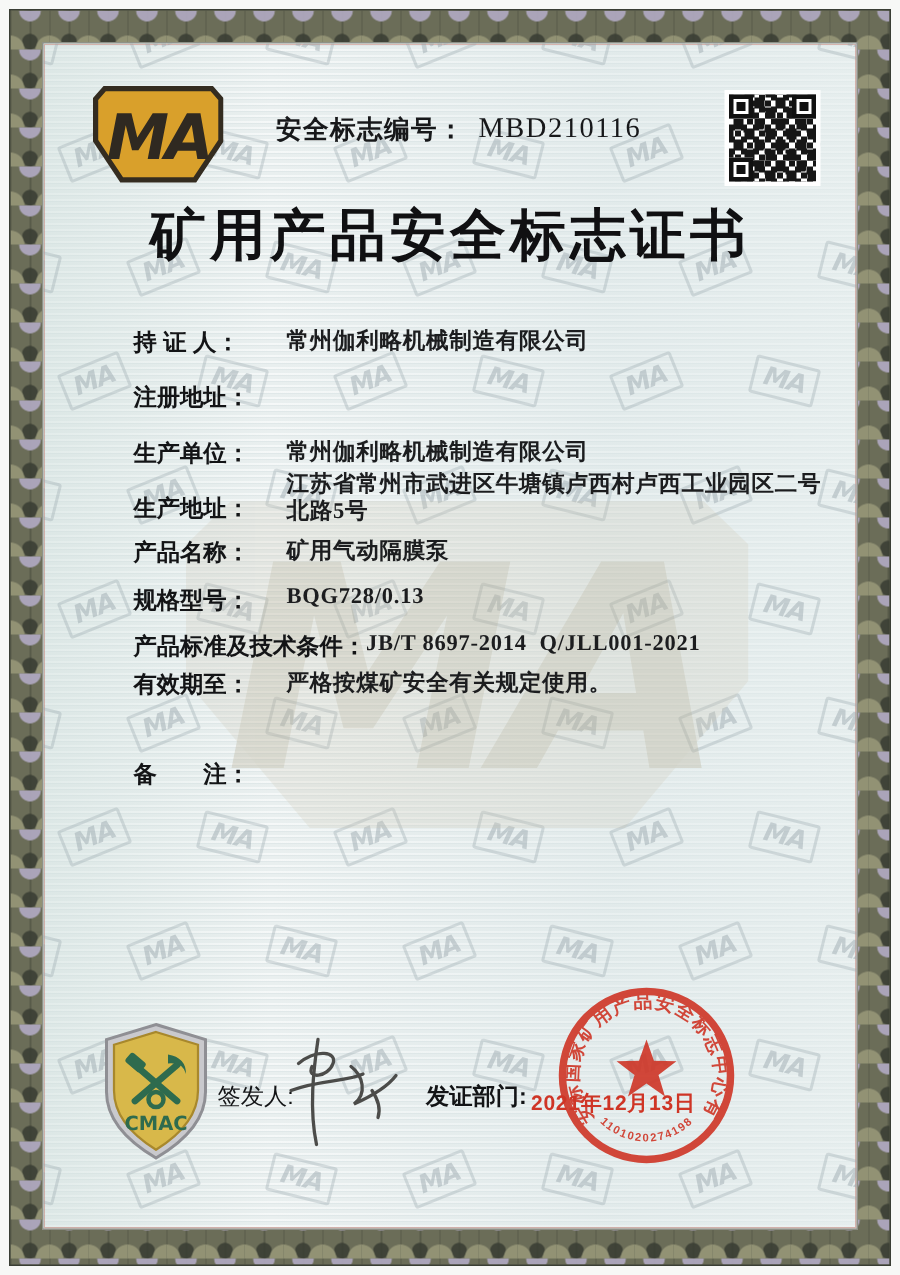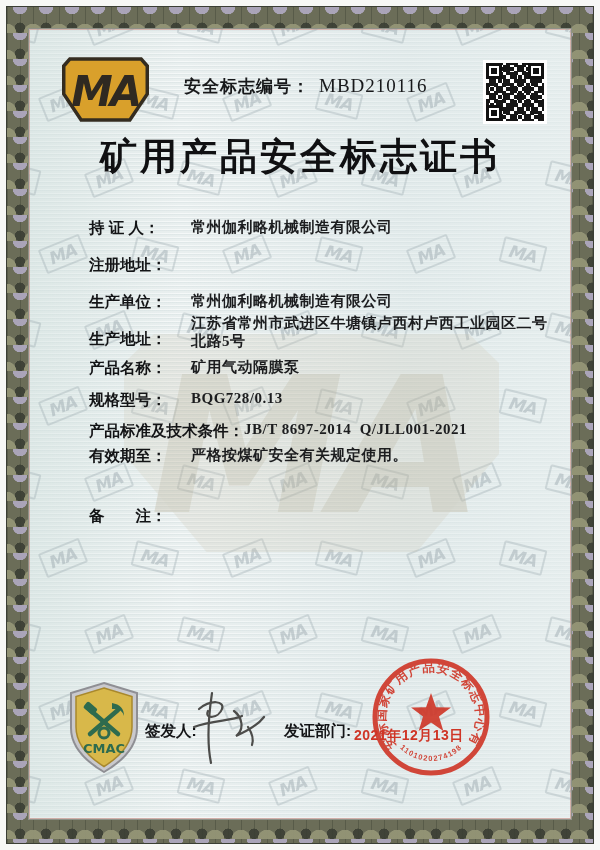--- a/index.html
+++ b/index.html
@@ -72,21 +72,21 @@
   .dseg { font-family:"Liberation Serif", serif; font-size:15px; font-weight:700; color:#1c1d1f; }
   .dlabel { font-size:15.5px; font-weight:700; color:#131416; font-family:"Liberation Sans", sans-serif; }
   .w124 { flex:0 0 124px; } .w104 { flex:0 0 104px; }
 
   .para { position:absolute; left:33px; right:30px; top:522px;
     font-family:"Liberation Serif", serif; font-size:15px; font-weight:700;
     color:#1a1b1d; line-height:19px; text-indent:2em; letter-spacing:.2px; }
 
   
   .badge { position:absolute; left:36px; top:652px; }
-  .signer { position:absolute; left:116px; top:692px; font-size:15.5px; font-weight:700; color:#131416; }
+  .signer { position:absolute; left:116px; top:692px; font-size:15.5px; font-weight:400; color:#131416; }
   .signature { position:absolute; left:153px; top:658px; }
   .issuer { position:absolute; left:255px; top:692px; font-size:15.5px; font-weight:700; color:#131416; }
   .stamp-date { position:absolute; left:325px; top:698px; z-index:5;
     font-size:14px; font-weight:700; color:var(--stamp-red,#c6271b); letter-spacing:.5px; }
   .stamp { position:absolute; left:340px; top:626px; z-index:4; opacity:.9; }
 </style>
 </head>
 <body style="--stamp-red: #cf3526; --ma-yellow: #d9a02b; --cmac-green: #2e6b4e;">
 
 <div class="cert">

